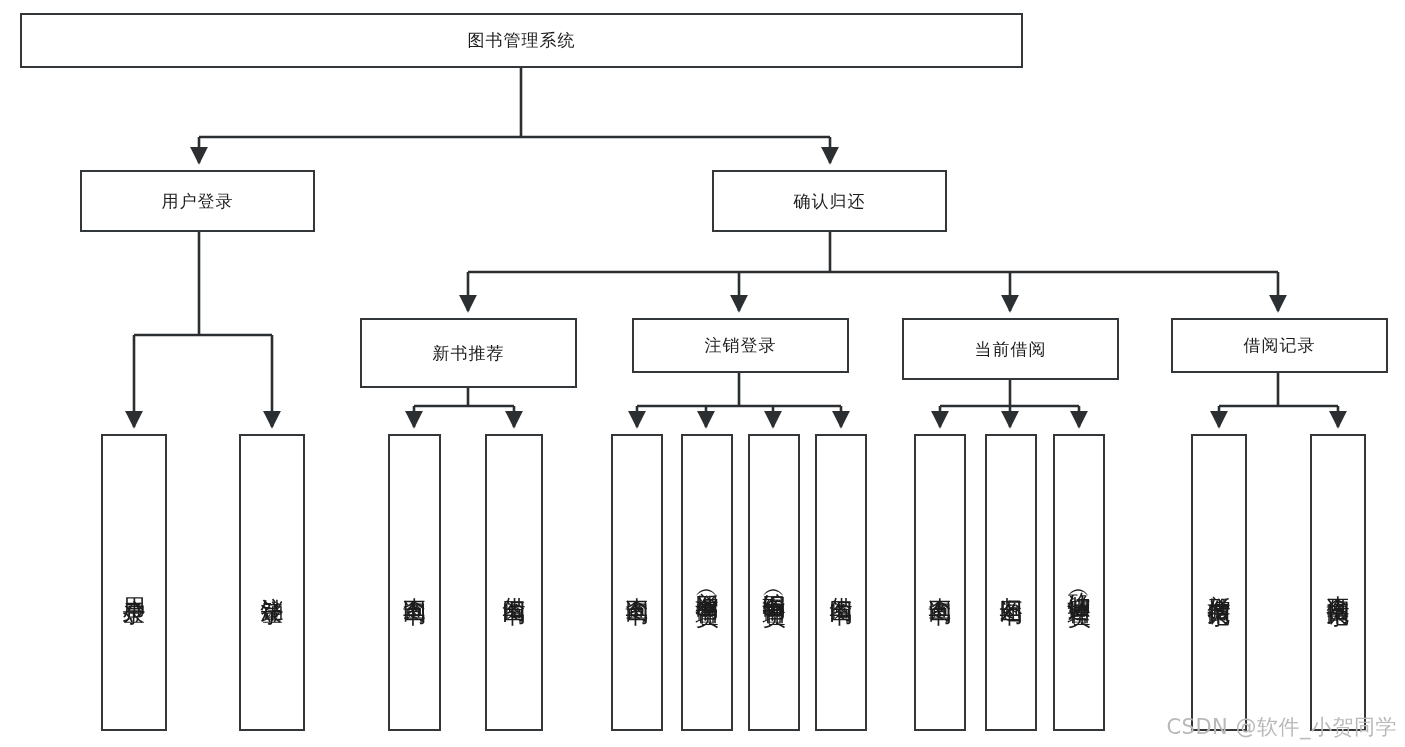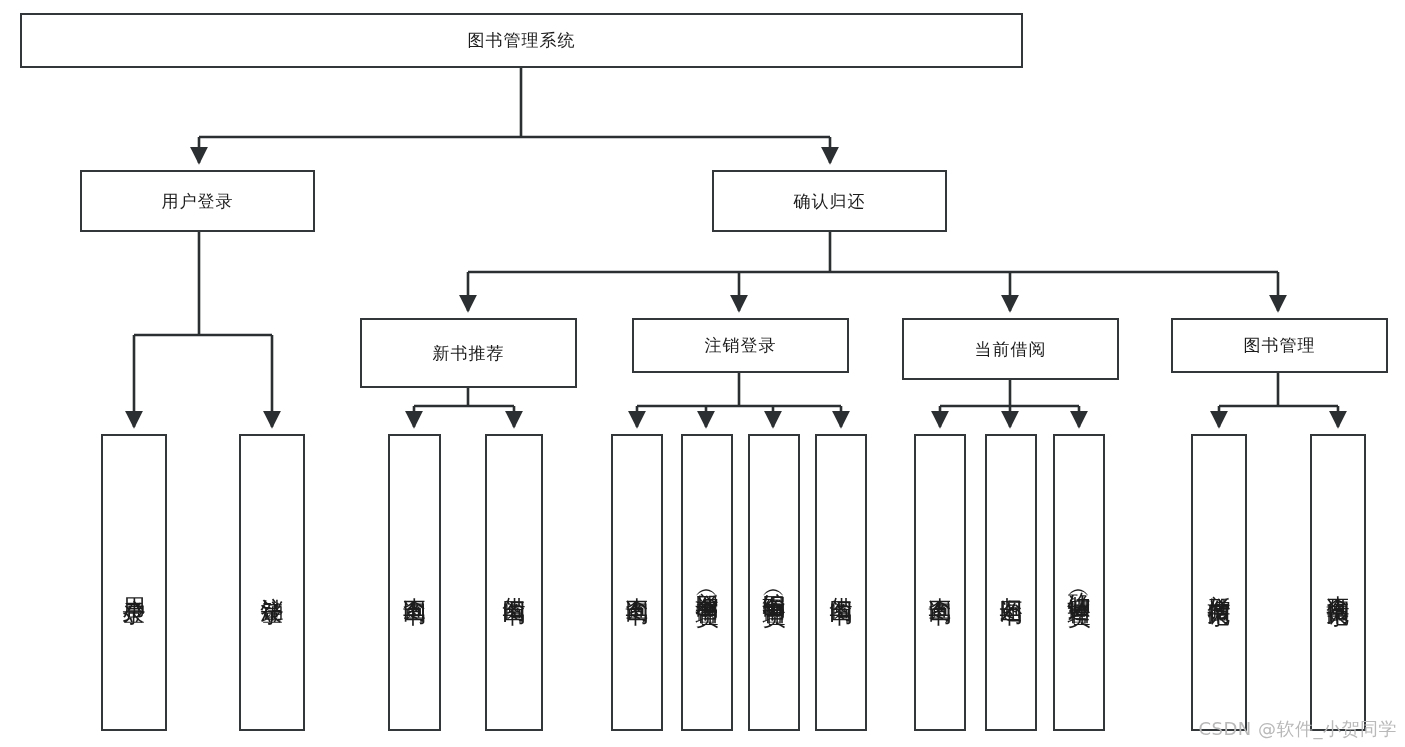--- a/index.html
+++ b/index.html
@@ -56,21 +56,21 @@
     white-space: nowrap;
   }
   .node .label {
     display: block;
     text-align: center;
   }
   #watermark {
     position: absolute;
     right: 8px;
     bottom: 6px;
-    font-size: 18px;
+    font-size: 21px;
     color: #b9b9b9;
     letter-spacing: 0.5px;
     white-space: nowrap;
     pointer-events: none;
     font-family: "DejaVu Sans", "Liberation Sans", sans-serif;
   }
 </style>
 </head>
 <body>
 
@@ -152,21 +152,21 @@
   <div class="node horiz" style="left:360px; top:318px; width:217px; height:70px;">
     <span class="label">新书推荐</span>
   </div>
   <div class="node horiz" style="left:632px; top:318px; width:217px; height:55px;">
     <span class="label">注销登录</span>
   </div>
   <div class="node horiz" style="left:902px; top:318px; width:217px; height:62px;">
     <span class="label">当前借阅</span>
   </div>
   <div class="node horiz" style="left:1171px; top:318px; width:217px; height:55px;">
-    <span class="label">图书管理</span>
+    <span class="label">借阅记录</span>
   </div>
 
   <div class="node vert" style="left:101px; top:434px; width:66px; height:297px;">
     <span class="label">用户登录</span>
   </div>
   <div class="node vert" style="left:239px; top:434px; width:66px; height:297px;">
     <span class="label">注销登录</span>
   </div>
 
   <div class="node vert" style="left:388px; top:434px; width:53px; height:297px;">

